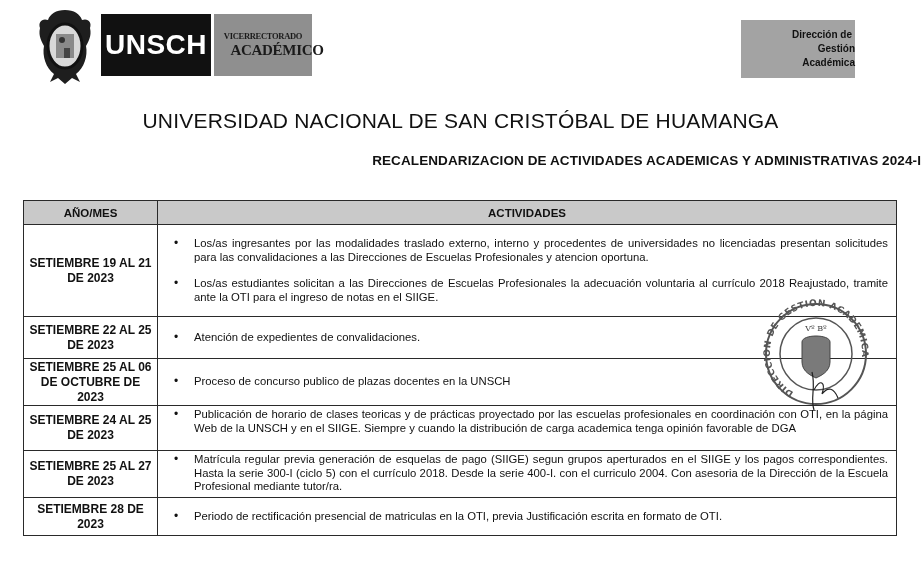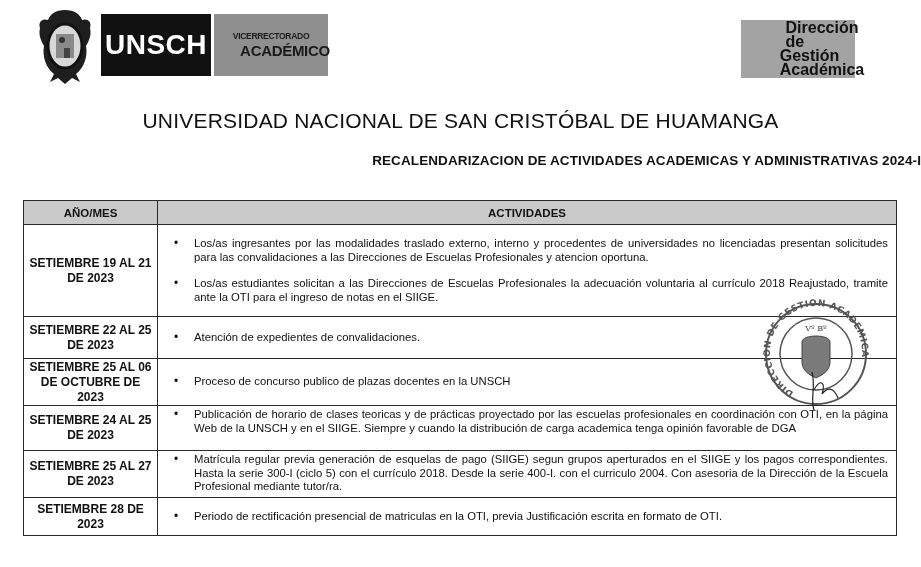--- a/index.html
+++ b/index.html
@@ -6,30 +6,30 @@
   html, body { width: 921px; height: 567px; overflow: hidden; background: #ffffff; }
   body { position: relative; font-family: "Liberation Sans", sans-serif; color: #111; }
 
   .crest { position: absolute; left: 36px; top: 6px; width: 58px; height: 80px; }
   .logo-unsch {
     position: absolute; left: 101px; top: 14px; width: 110px; height: 62px;
     background: #111; color: #fff; font-weight: bold; font-size: 28px;
     display: flex; align-items: center; justify-content: center; letter-spacing: 0.5px;
   }
   .logo-vice {
-    position: absolute; left: 214px; top: 14px; width: 114px; height: 62px;
+    position: absolute; left: 214px; top: 14px; width: 98px; height: 62px;
     background: #8f8f8f; display: flex; flex-direction: column; align-items: center; justify-content: center;
-    color: #1a1a1a; font-weight: bold; text-align: center;
+    color: #1a1a1a; font-weight: bold; text-align: center; font-family: Liberation Serif, serif;
   }
   .logo-vice .l1 { font-size: 8.5px; letter-spacing: -0.3px; }
   .logo-vice .l2 { font-size: 15px; margin-top: 1px; letter-spacing: -0.3px; margin-left: 28px; }
   .logo-dga {
     position: absolute; left: 741px; top: 20px; width: 114px; height: 58px;
     background: #a3a3a3; display: flex; flex-direction: column; align-items: center; justify-content: center;
-    color: #111; font-weight: bold; font-size: 16px; line-height: 14px; text-align: left; padding-left: 48px;
+    color: #111; font-weight: bold; font-size: 10px; line-height: 14px; text-align: right; padding-left: 48px;
   }
 
   .title {
     position: absolute; left: 0; width: 921px; top: 109px; text-align: center;
     font-weight: normal; font-size: 21px; letter-spacing: 0.2px;
   }
   .subtitle {
     position: absolute; left: 0; width: 921px; top: 153px; text-align: right;
     font-weight: bold; font-size: 13.5px; letter-spacing: 0.1px;
   }

